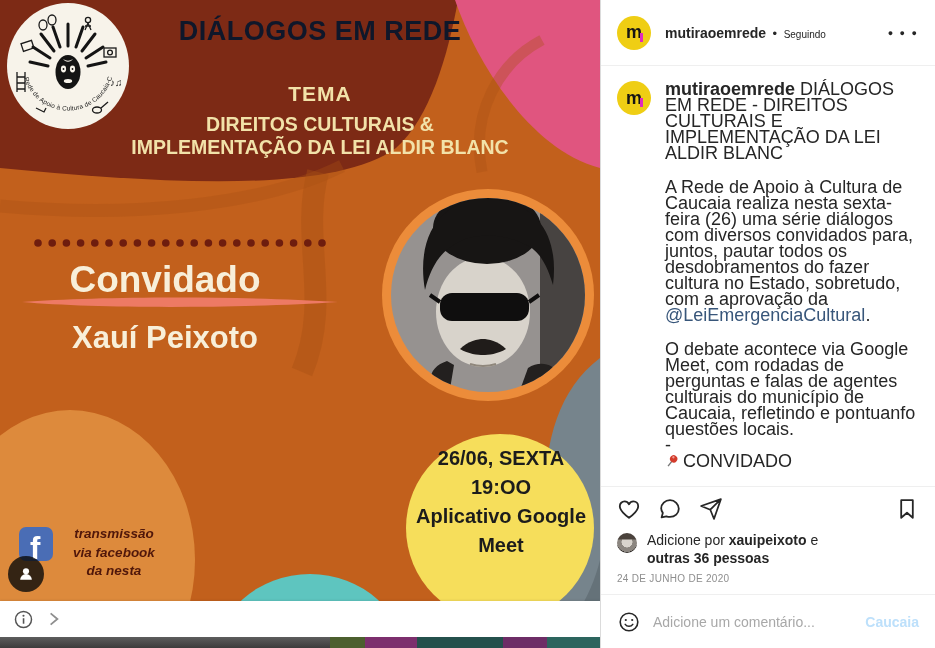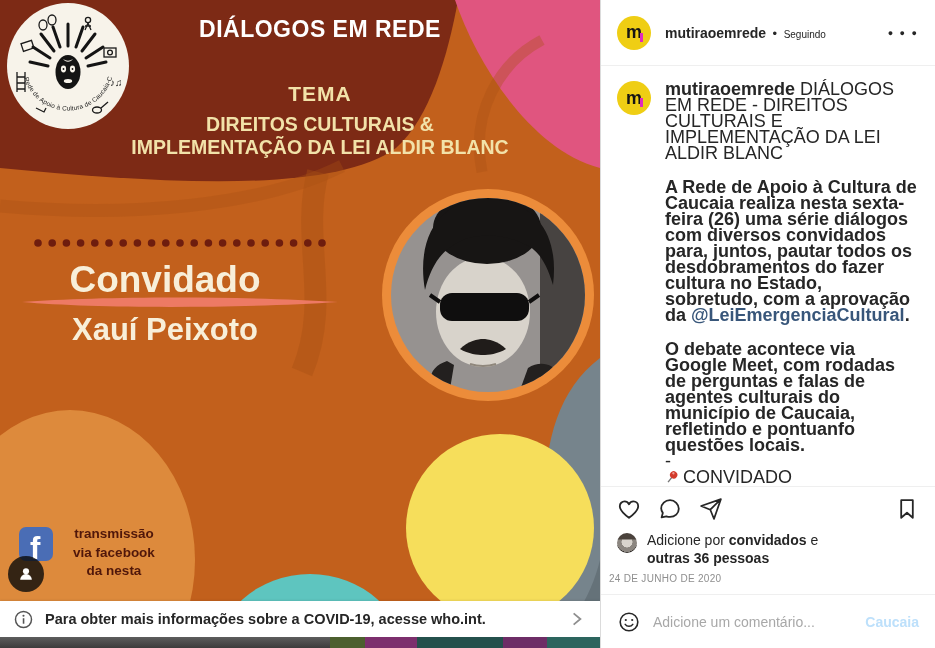--- a/index.html
+++ b/index.html
@@ -4,27 +4,27 @@
 <style>
   * { box-sizing: border-box; margin: 0; padding: 0; }
   html,body { width: 935px; height: 648px; overflow: hidden; background:#fff;
               font-family: "Liberation Sans", sans-serif; }
   .app { display:flex; width:935px; height:648px; }
 
   
   .media { position:relative; width:600px; height:648px; flex:none; overflow:hidden; background:#c2601c; }
   .media svg.poster-bg { position:absolute; left:0; top:0; }
   .ov { position:absolute; }
-  .poster-title   { left:140px; top:16px;  width:360px; text-align:center; color:#ffffff; font-weight:bold; font-size:23px; letter-spacing:.5px; }
+  .poster-title   { left:140px; top:16px;  width:360px; text-align:center; color:#0f172a; font-weight:bold; font-size:27px; letter-spacing:.5px; }
   .poster-tema    { left:140px; top:82px;  width:360px; text-align:center; color:#f2e2a9; font-weight:bold; font-size:21px; letter-spacing:1px; }
   .poster-sub     { left:105px; top:113px; width:430px; text-align:center; color:#f2e2a9; font-weight:bold; font-size:19.5px; line-height:23px; }
   .guest-label    { left:0;  top:259px; width:330px; text-align:center; color:#f8efd9; font-weight:bold; font-size:37px; }
-  .guest-name     { left:0;  top:312px; width:330px; text-align:center; color:#f8efd9; font-weight:bold; font-size:31px; }
+  .guest-name     { left:0;  top:320px; width:330px; text-align:center; color:#f8efd9; font-weight:bold; font-size:31px; }
   .event-text     { left:406px; top:444px; width:190px; text-align:center; color:#1c1c1c; font-weight:bold; font-size:20px; line-height:29px; }
-  .fb-text        { left:58px; top:525px; width:112px; text-align:center; color:#50170a; font-weight:bold; font-size:13.5px; line-height:18.5px; }
+  .fb-text        { left:58px; top:525px; width:112px; text-align:center; color:#50170a; font-weight:bold; font-size:13.5px; line-height:18.5px;font-style:italic; }
   .tag-btn        { left:8px; top:556px; width:36px; height:36px; border-radius:50%; background:rgba(10,10,10,.8);
                     display:flex; align-items:center; justify-content:center; }
 
   
   .covid-banner { position:absolute; left:0; top:601px; width:600px; height:36px; background:#fff;
                   display:flex; align-items:center; padding:0 14px; gap:12px;
                   box-shadow:0 -1px 2px rgba(0,0,0,.08); }
   .covid-banner .txt { font-weight:bold; font-size:14.5px; color:#262626; flex:1; }
   .bottom-strip { position:absolute; left:0; top:637px; width:600px; height:11px; display:flex; }
   .bottom-strip div { height:11px; }
@@ -42,36 +42,36 @@
               color:#141414; font-weight:bold; font-size:18px; }
   .avatar32 .mbar { position:absolute; right:8px; bottom:8px; width:3.5px; height:9px; background:#e12bbd; }
   .uname { font-weight:bold; font-size:14px; color:#262626; }
   .dotsep { color:#262626; font-size:13px; margin:0 2px; }
   .following { font-size:10px; color:#262626; background:none; border:none; cursor:pointer; }
   .more-btn { margin-left:auto; background:none; border:none; color:#262626; font-size:9px;
               letter-spacing:2px; font-weight:bold; cursor:pointer; }
 
   .caption-area { flex:1 1 auto; min-height:0; overflow:hidden; display:flex; gap:14px; padding:15px 16px; }
   .caption-body { width:258px; font-size:18px; line-height:16px; color:#262626; }
-  .caption-body .blk { margin-top:18px;font-weight:bold; }
+  .caption-body .blk { margin-top:18px; }
   .mention { color:#38567a; text-decoration:none; white-space:nowrap; }
   .pin-line { display:flex; align-items:center; gap:4px; }
 
   .actions { flex:none; border-top:1px solid #efefef; padding:10px 16px 6px; }
   .action-row { display:flex; align-items:center; gap:17px; }
   .icon-btn { background:none; border:none; padding:0; cursor:pointer; width:24px; height:24px; }
   .bookmark { margin-left:auto; }
 
   .liked { flex:none; display:flex; gap:10px; padding:4px 16px 4px; align-items:flex-start; }
   .avatar20 { width:20px; height:20px; border-radius:50%; flex:none; margin-top:2px;
               background: linear-gradient(to bottom, #4a423c 0 32%, rgba(0,0,0,0) 33%),
                           radial-gradient(circle at 50% 45%, #d9d4cd 0 36%, #8c8680 38% 66%, #302b27 68%); }
   .liked-text { font-size:14px; line-height:18px; color:#262626; width:250px; }
   .liked-text b { white-space:nowrap; }
-  .post-date { flex:none; padding:2px 8px 10px; font-size:10px; letter-spacing:.3px; color:#8e8e8e; }
+  .post-date { flex:none; padding:2px 16px 10px; font-size:10px; letter-spacing:.3px; color:#8e8e8e; }
 
   .comment-row { flex:none; margin-top:auto; height:54px; border-top:1px solid #efefef;
                  display:flex; align-items:center; gap:12px; padding:0 16px; }
   .comment-row input { flex:1; border:none; outline:none; font-size:14px; color:#3b82f6;
                        font-family:"Liberation Sans",sans-serif; }
   .comment-row input::placeholder { color:#a8a8a8; }
   .publish-btn { background:none; border:none; color:#bde0fb; font-weight:bold; font-size:14px; cursor:default; }
 </style>
 </head>
 <body>
@@ -194,40 +194,44 @@
     </svg>
 
     <div class="ov poster-title">DIÁLOGOS EM REDE</div>
     <div class="ov poster-sub">
       <div>DIREITOS CULTURAIS &amp;</div>
       <div>IMPLEMENTAÇÃO DA LEI ALDIR BLANC</div>
     </div>
     <div class="ov poster-tema">TEMA</div>
     <div class="ov guest-label">Convidado</div>
     <div class="ov guest-name">Xauí Peixoto</div>
+    <div class="ov event-text">
+      <div>26/06, SEXTA</div>
+      <div>19:OO</div>
+      <div>Aplicativo Google Meet</div>
+    </div>
     <div class="ov fb-text">
       <div>transmissão</div>
       <div>via facebook</div>
       <div>da nesta</div>
     </div>
 
     <div class="ov tag-btn">
       <svg width="18" height="18" viewBox="0 0 20 20">
         <circle cx="10" cy="7" r="3.4" fill="#fff"></circle>
         <path d="M3.5 16.5 a6.5 6.5 0 0 1 13 0 z" fill="#fff"></path>
       </svg>
     </div>
 
     <div class="covid-banner">
       <svg width="19" height="19" viewBox="0 0 18 18">
         <circle cx="9" cy="9" r="7.6" stroke="#545454" stroke-width="1.4" fill="none"></circle>
         <rect x="8.3" y="7.8" width="1.5" height="5.2" fill="#545454"></rect>
         <circle cx="9" cy="5.4" r="1" fill="#545454"></circle>
       </svg>
-      <span class="txt">Para obter mais informações sobre a COVID-19, acesse who.int.</span>
       <svg width="18" height="18" viewBox="0 0 16 16">
         <path d="M5 3 l6 5 -6 5" stroke="#8e8e8e" stroke-width="1.6" fill="none"></path>
       </svg>
     </div>
     <div class="bottom-strip">
       <div class="seg1"></div>
         <div class="seg2"></div>
         <div class="seg3"></div>
       <div class="seg4"></div>
         <div class="seg5"></div>
@@ -302,21 +306,21 @@
             <path d="M6.2 3.2 h11.6 v17.6 L12 15.7 l-5.8 5.1 z" fill="none" stroke="#262626" stroke-width="1.8" stroke-linejoin="round"></path>
           </svg>
         </button>
       </div>
     </div>
 
     <div class="liked">
       <div class="avatar20"></div>
       <div class="liked-text">
         <span>Adicione por</span>
-        <b>convidados</b>
+        <b>xauipeixoto</b>
         <span>e</span>
         <b>outras 36 pessoas</b>
       </div>
     </div>
 
     <div class="post-date">24 DE JUNHO DE 2020</div>
 
     <div class="comment-row">
       <button class="icon-btn">
         <svg width="24" height="24" viewBox="0 0 24 24">

